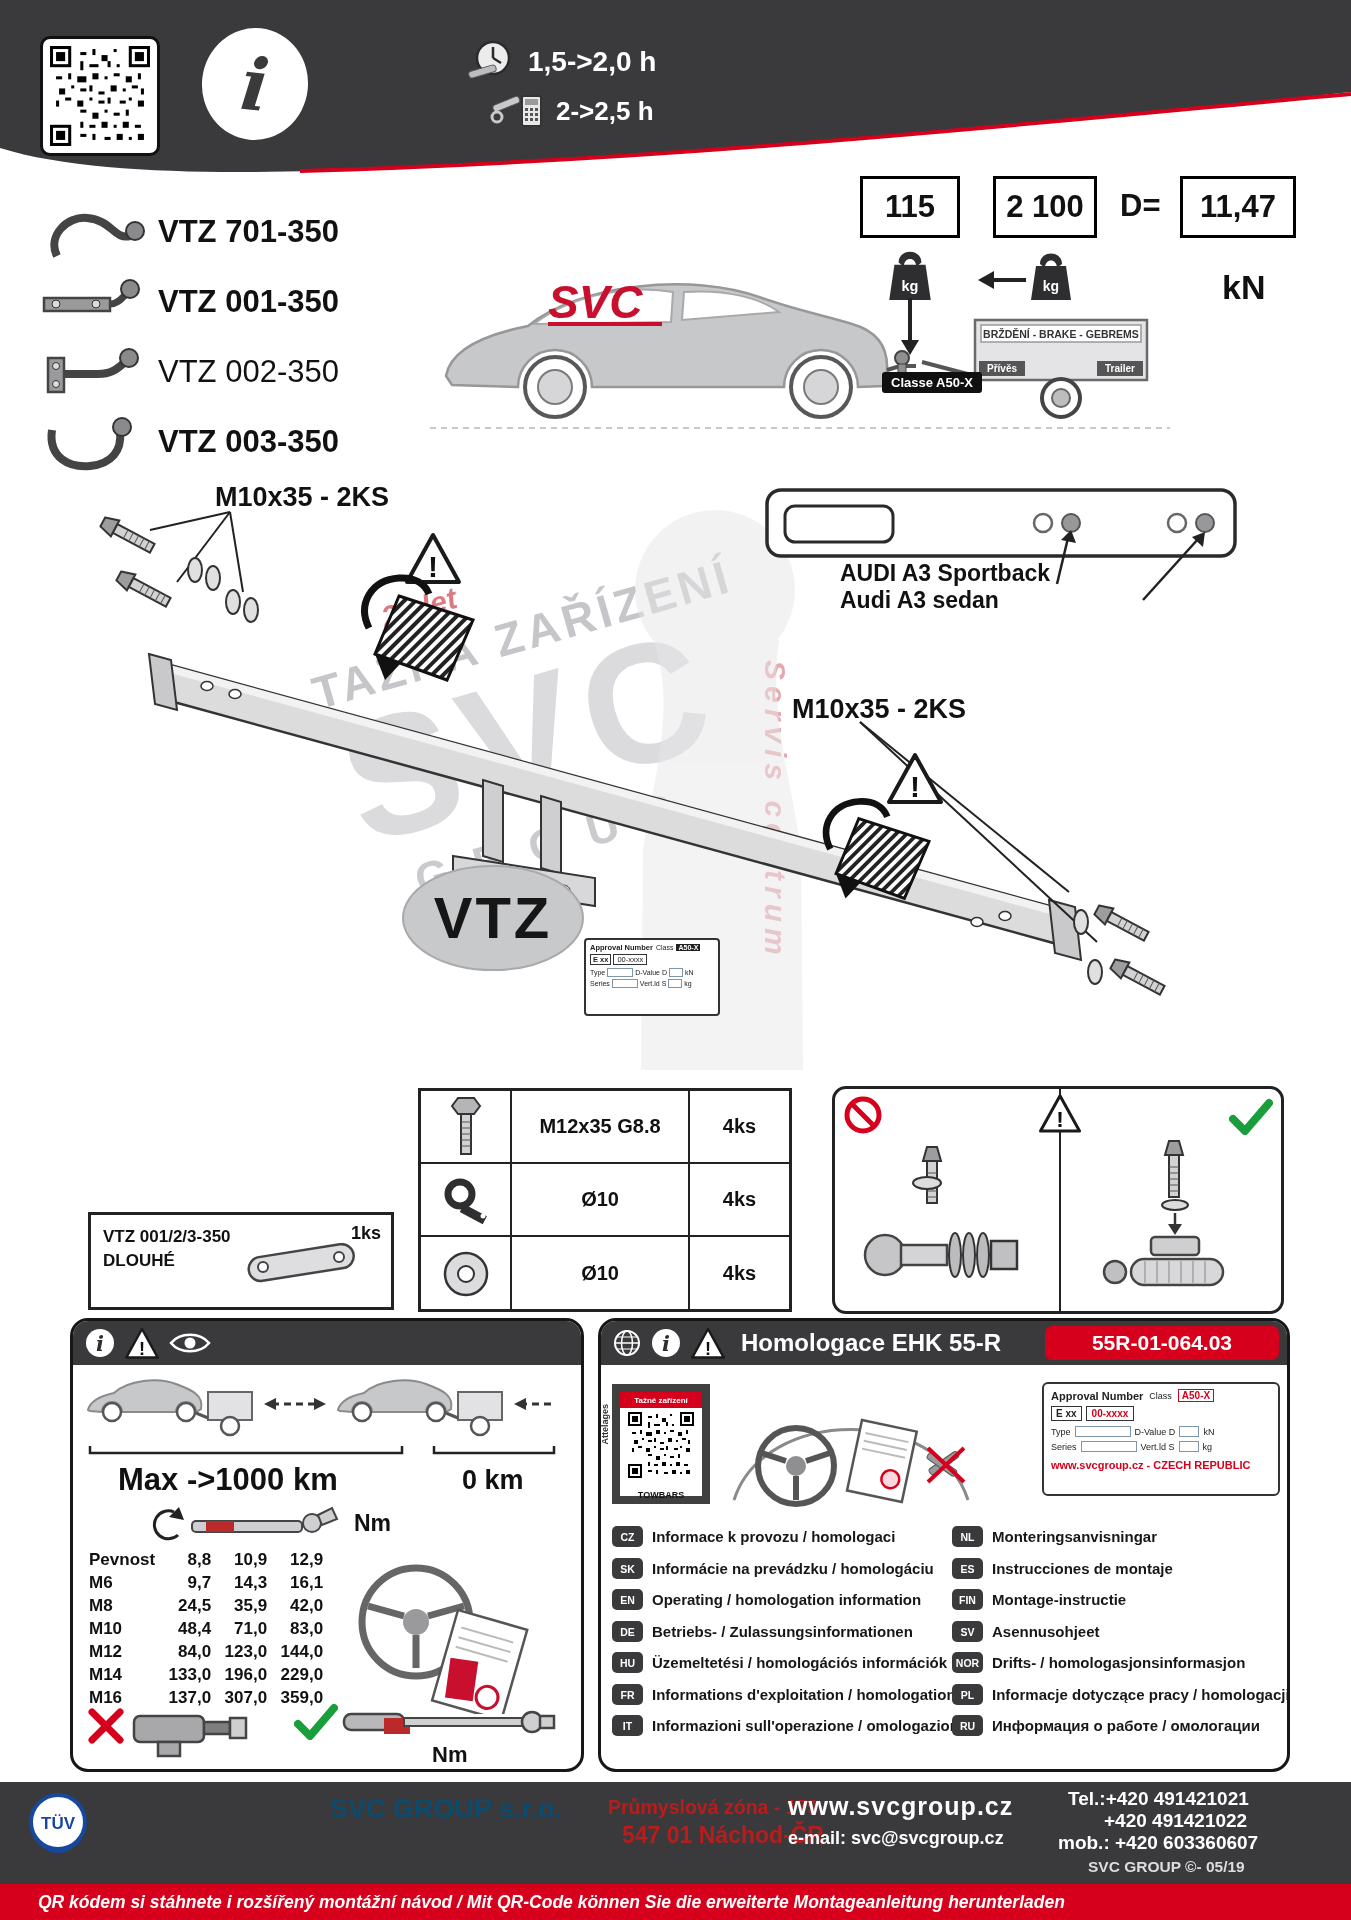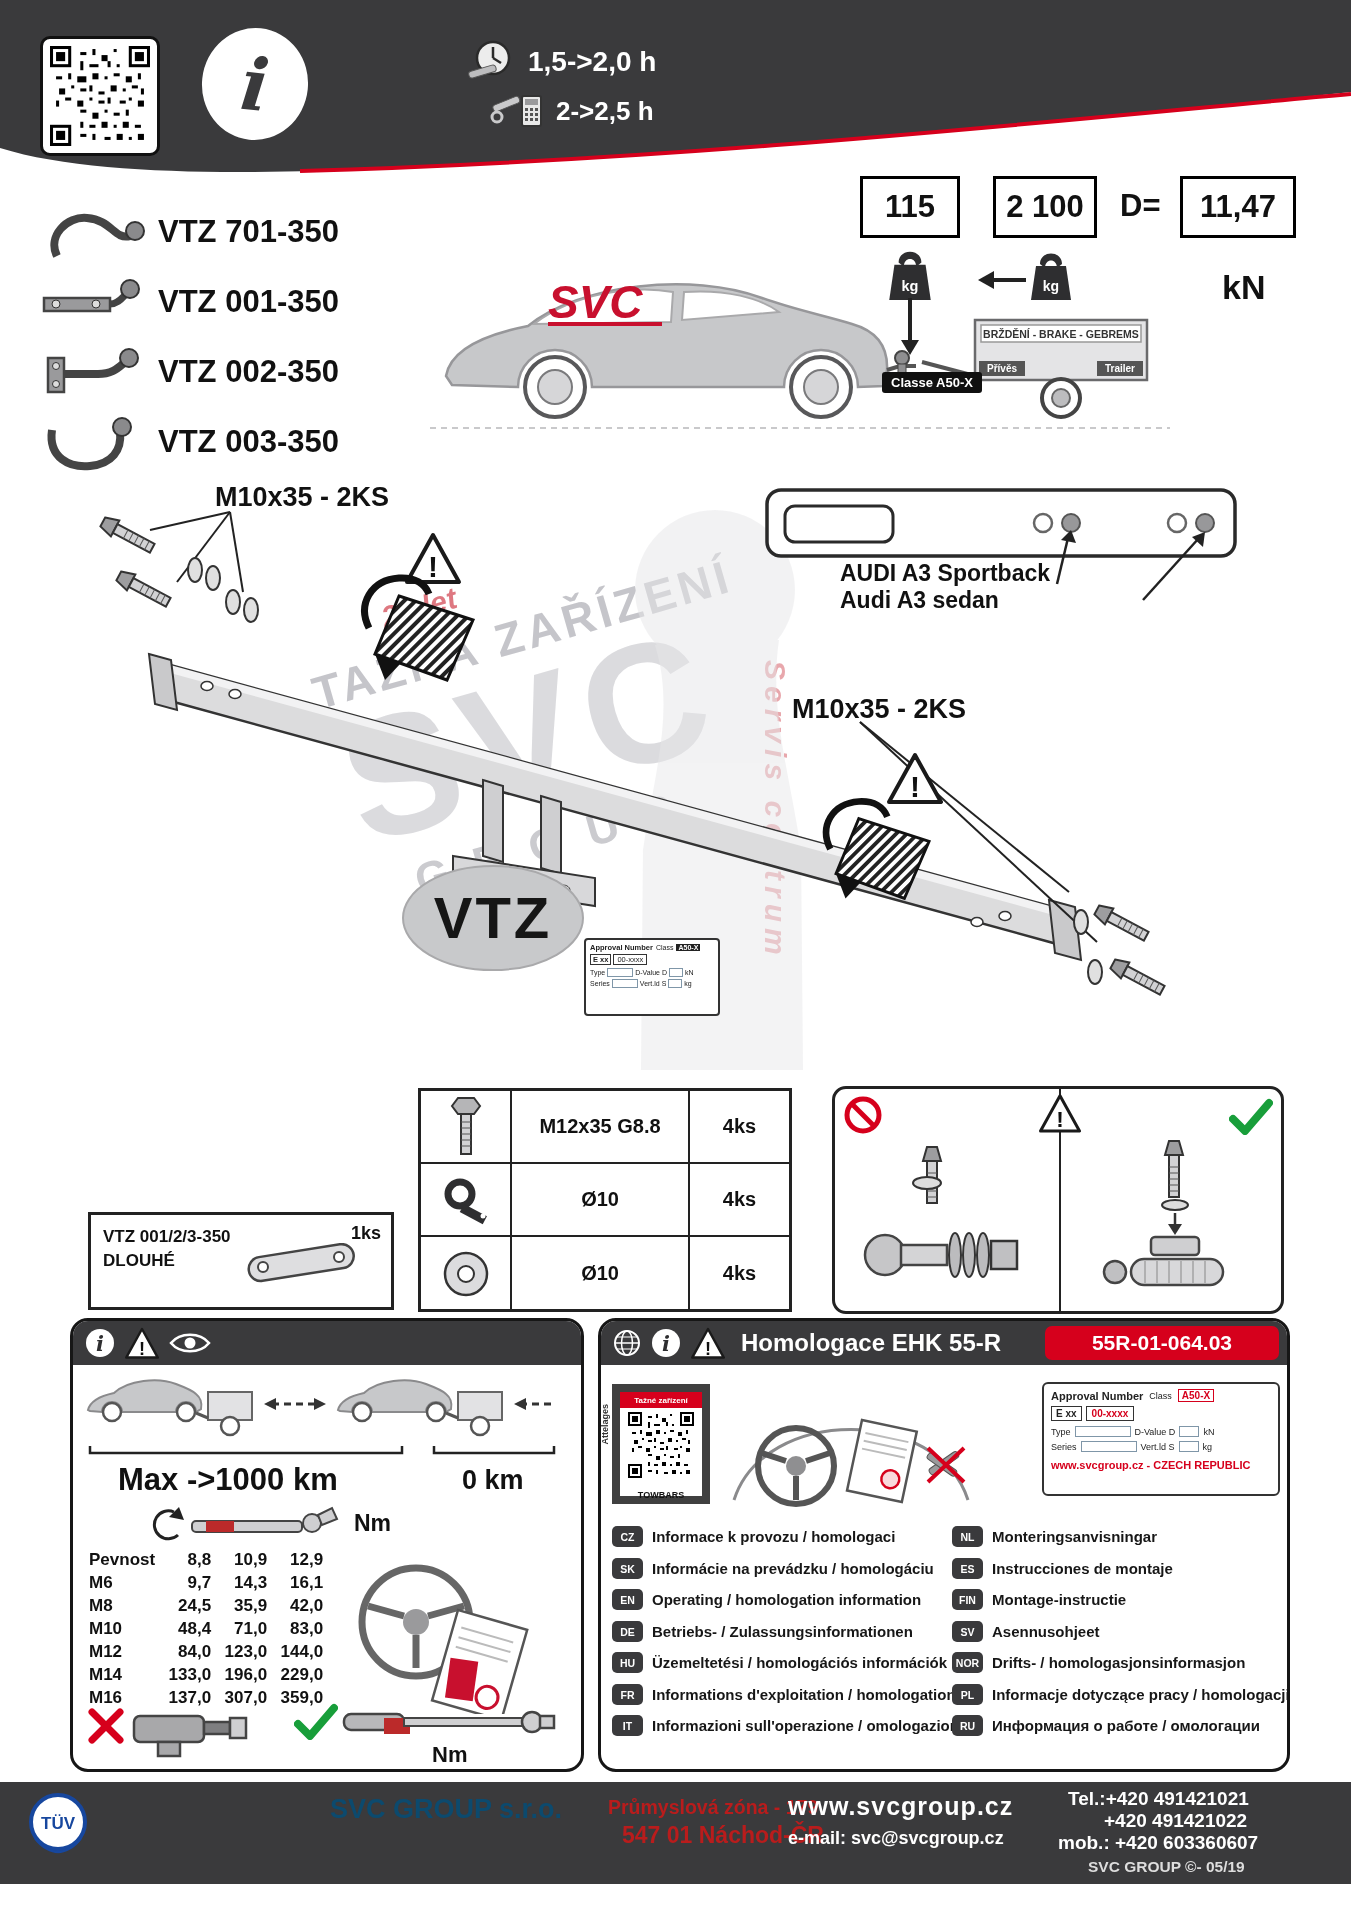--- a/index.html
+++ b/index.html
@@ -203,21 +203,21 @@
   </svg>
   <div class="abs" style="left:158px;top:284px;font-size:31px;font-weight:800">VTZ 001-350</div>
 
   <svg class="abs" style="left:38px;top:344px" width="108" height="58" viewBox="0 0 108 58">
     <rect x="10" y="14" width="16" height="34" fill="#9a9a9c" stroke="#444" stroke-width="2.5"></rect>
     <circle cx="18" cy="22" r="3.5" fill="#ddd" stroke="#333"></circle>
       <circle cx="18" cy="40" r="3.5" fill="#ddd" stroke="#333"></circle>
     <path d="M26,30 L60,30 C74,30 80,24 86,19" stroke="#444" stroke-width="8" fill="none"></path>
     <circle cx="91" cy="14" r="9" fill="#8a8a8c" stroke="#333" stroke-width="2"></circle>
   </svg>
-  <div class="abs" style="left:158px;top:354px;font-size:31px;font-weight:700">VTZ 002-350</div>
+  <div class="abs" style="left:158px;top:354px;font-size:31px;font-weight:400">VTZ 002-350</div>
 
   <svg class="abs" style="left:40px;top:414px" width="108" height="58" viewBox="0 0 108 58">
     <path d="M12,16 C8,44 30,54 50,52 C72,50 82,36 80,18" stroke="#444" stroke-width="8" fill="none"></path>
     <circle cx="82" cy="13" r="9" fill="#8a8a8c" stroke="#333" stroke-width="2"></circle>
   </svg>
   <div class="abs" style="left:158px;top:424px;font-size:31px;font-weight:800">VTZ 003-350</div>
 
   <div class="specbox" style="left:860px;top:176px;width:100px">
       <span>115</span>
     </div>
@@ -712,14 +712,17 @@
   </svg>
   <div class="abs" style="left:330px;top:1794px;color:#0c4a6e;font-size:27px;font-weight:800">SVC GROUP s.r.o.</div>
   <div class="abs" style="left:608px;top:1796px;color:#b91c1c;font-size:19.5px;font-weight:700">Průmyslová zóna - 179</div>
   <div class="abs" style="left:622px;top:1822px;color:#b91c1c;font-size:23px;font-weight:700">547 01 Náchod-ČR</div>
   <div class="abs" style="left:788px;top:1792px;color:#fff;font-size:25px;font-weight:800;letter-spacing:1px">www.svcgroup.cz</div>
   <div class="abs" style="left:788px;top:1828px;color:#fff;font-size:18px;font-weight:600">e-mail: svc@svcgroup.cz</div>
   <div class="abs" style="left:1068px;top:1788px;color:#fff;font-size:19px;font-weight:700">Tel.:+420 491421021</div>
   <div class="abs" style="left:1104px;top:1810px;color:#fff;font-size:19px;font-weight:700">+420 491421022</div>
   <div class="abs" style="left:1058px;top:1832px;color:#fff;font-size:19px;font-weight:700">mob.: +420 603360607</div>
   <div class="abs" style="left:1088px;top:1858px;color:#ddd;font-size:15.5px;font-weight:600">SVC GROUP ©- 05/19</div>
+  <div class="abs" style="left:0;top:1884px;width:1351px;height:36px;background:#d6001c;display:flex;align-items:center">
+    <span style="color:#fff;font-size:17.5px;font-weight:800;font-style:italic;margin-left:38px;white-space:nowrap">QR kódem si stáhnete i rozšířený montážní návod / Mit QR-Code können Sie die erweiterte Montageanleitung herunterladen</span>
+  </div>
 
 </div>
 
 </body></html>

